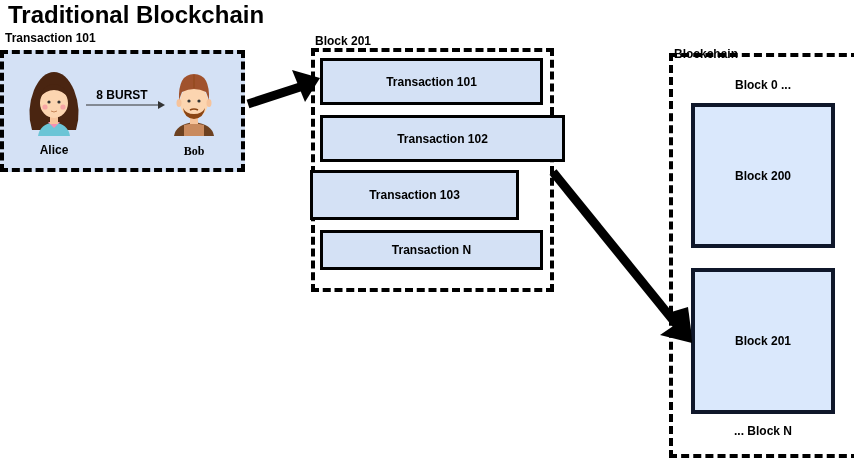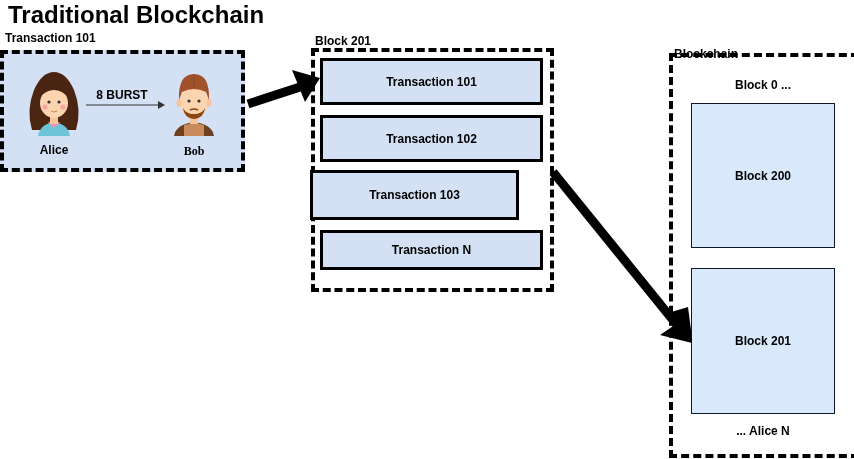--- a/index.html
+++ b/index.html
@@ -5,21 +5,21 @@
     html, body { margin: 0; padding: 0; background: #ffffff; }
     body { width: 854px; height: 459px; position: relative; overflow: hidden;
            font-family: "Liberation Sans", sans-serif; color: #000; }
     .abs { position: absolute; }
     .title { left: 8px; top: 1px; font-size: 24px; font-weight: bold; }
     .label { font-size: 12px; font-weight: bold; }
     .dashed { border: 4px dashed #000; box-sizing: border-box; }
     .txbox { background: #d4e1f5; border: 3px solid #000; box-sizing: border-box;
              display: flex; align-items: center; justify-content: center;
              font-size: 12px; font-weight: bold; }
-    .blockbox { background: #dae8fc; border: 1px solid #0f172a; box-sizing: border-box;
+    .blockbox { background: #dae8fc; border: 4px solid #0f172a; box-sizing: border-box;
                 display: flex; align-items: center; justify-content: center;
                 font-size: 12px; font-weight: bold; }
     .centertext { font-size: 12px; font-weight: bold; text-align: center; }
     svg.overlay { position: absolute; left: 0; top: 0; pointer-events: none; }
   </style>
 </head>
 <body>
 
 <div class="abs title">Traditional Blockchain</div>
 
@@ -59,30 +59,30 @@
   <circle cx="23" cy="31" r="1.6" fill="#333"></circle>
   <circle cx="33" cy="31" r="1.6" fill="#333"></circle>
   <path d="M17 38 Q18 48 28 49 Q38 48 39 38 Q36 44 28 44 Q20 44 17 38 Z" fill="#8b4513"></path>
   <path d="M24 40 Q28 38 32 40" stroke="#8b4513" stroke-width="1.5" fill="none"></path>
 </svg>
 <div class="abs centertext" style="left:166px; top:144px; width:56px;font-family:Liberation Serif, serif;">Bob</div>
 
 <div class="abs label" style="left:315px; top:34px;">Block 201</div>
 <div class="abs dashed" style="left:311px; top:48px; width:243px; height:244px;"></div>
 <div class="abs txbox" style="left:320px; top:58px; width:223px; height:47px;">Transaction 101</div>
-<div class="abs txbox" style="left:320px; top:115px; width:223px; height:47px;">Transaction 102</div>
+<div class="abs txbox" style="left:320px; top:115px; width:245px; height:47px;">Transaction 102</div>
 <div class="abs txbox" style="left:310px; top:170px; width:209px; height:50px;">Transaction 103</div>
 <div class="abs txbox" style="left:320px; top:230px; width:223px; height:40px;">Transaction N</div>
 
 <div class="abs label" style="left:674px; top:37px;margin-top:10px;">Blockchain</div>
 <div class="abs dashed" style="left:669px; top:53px; width:190px; height:405px;"></div>
 <div class="abs centertext" style="left:692px; top:78px; width:142px;text-align:center;">Block 0 ...</div>
 <div class="abs blockbox" style="left:691px; top:103px; width:144px; height:145px;">Block 200</div>
 <div class="abs blockbox" style="left:691px; top:268px; width:144px; height:146px;">Block 201</div>
-<div class="abs centertext" style="left:692px; top:424px; width:142px;">... Alice N</div>
+<div class="abs centertext" style="left:692px; top:424px; width:142px;">... Block N</div>
 
 <svg class="overlay" width="854" height="459">
   <g>
     <line x1="248" y1="104" x2="300" y2="87" stroke="#000" stroke-width="9"></line>
     <polygon points="320,78 292,70 305,102" fill="#000"></polygon>
   </g>
   <g>
     <line x1="553" y1="172" x2="677" y2="325" stroke="#000" stroke-width="9"></line>
     <polygon points="692,343 668,313 688,307 691,330" fill="#000"></polygon>
     <polygon points="692,343 660,335 685,318" fill="#000"></polygon>

